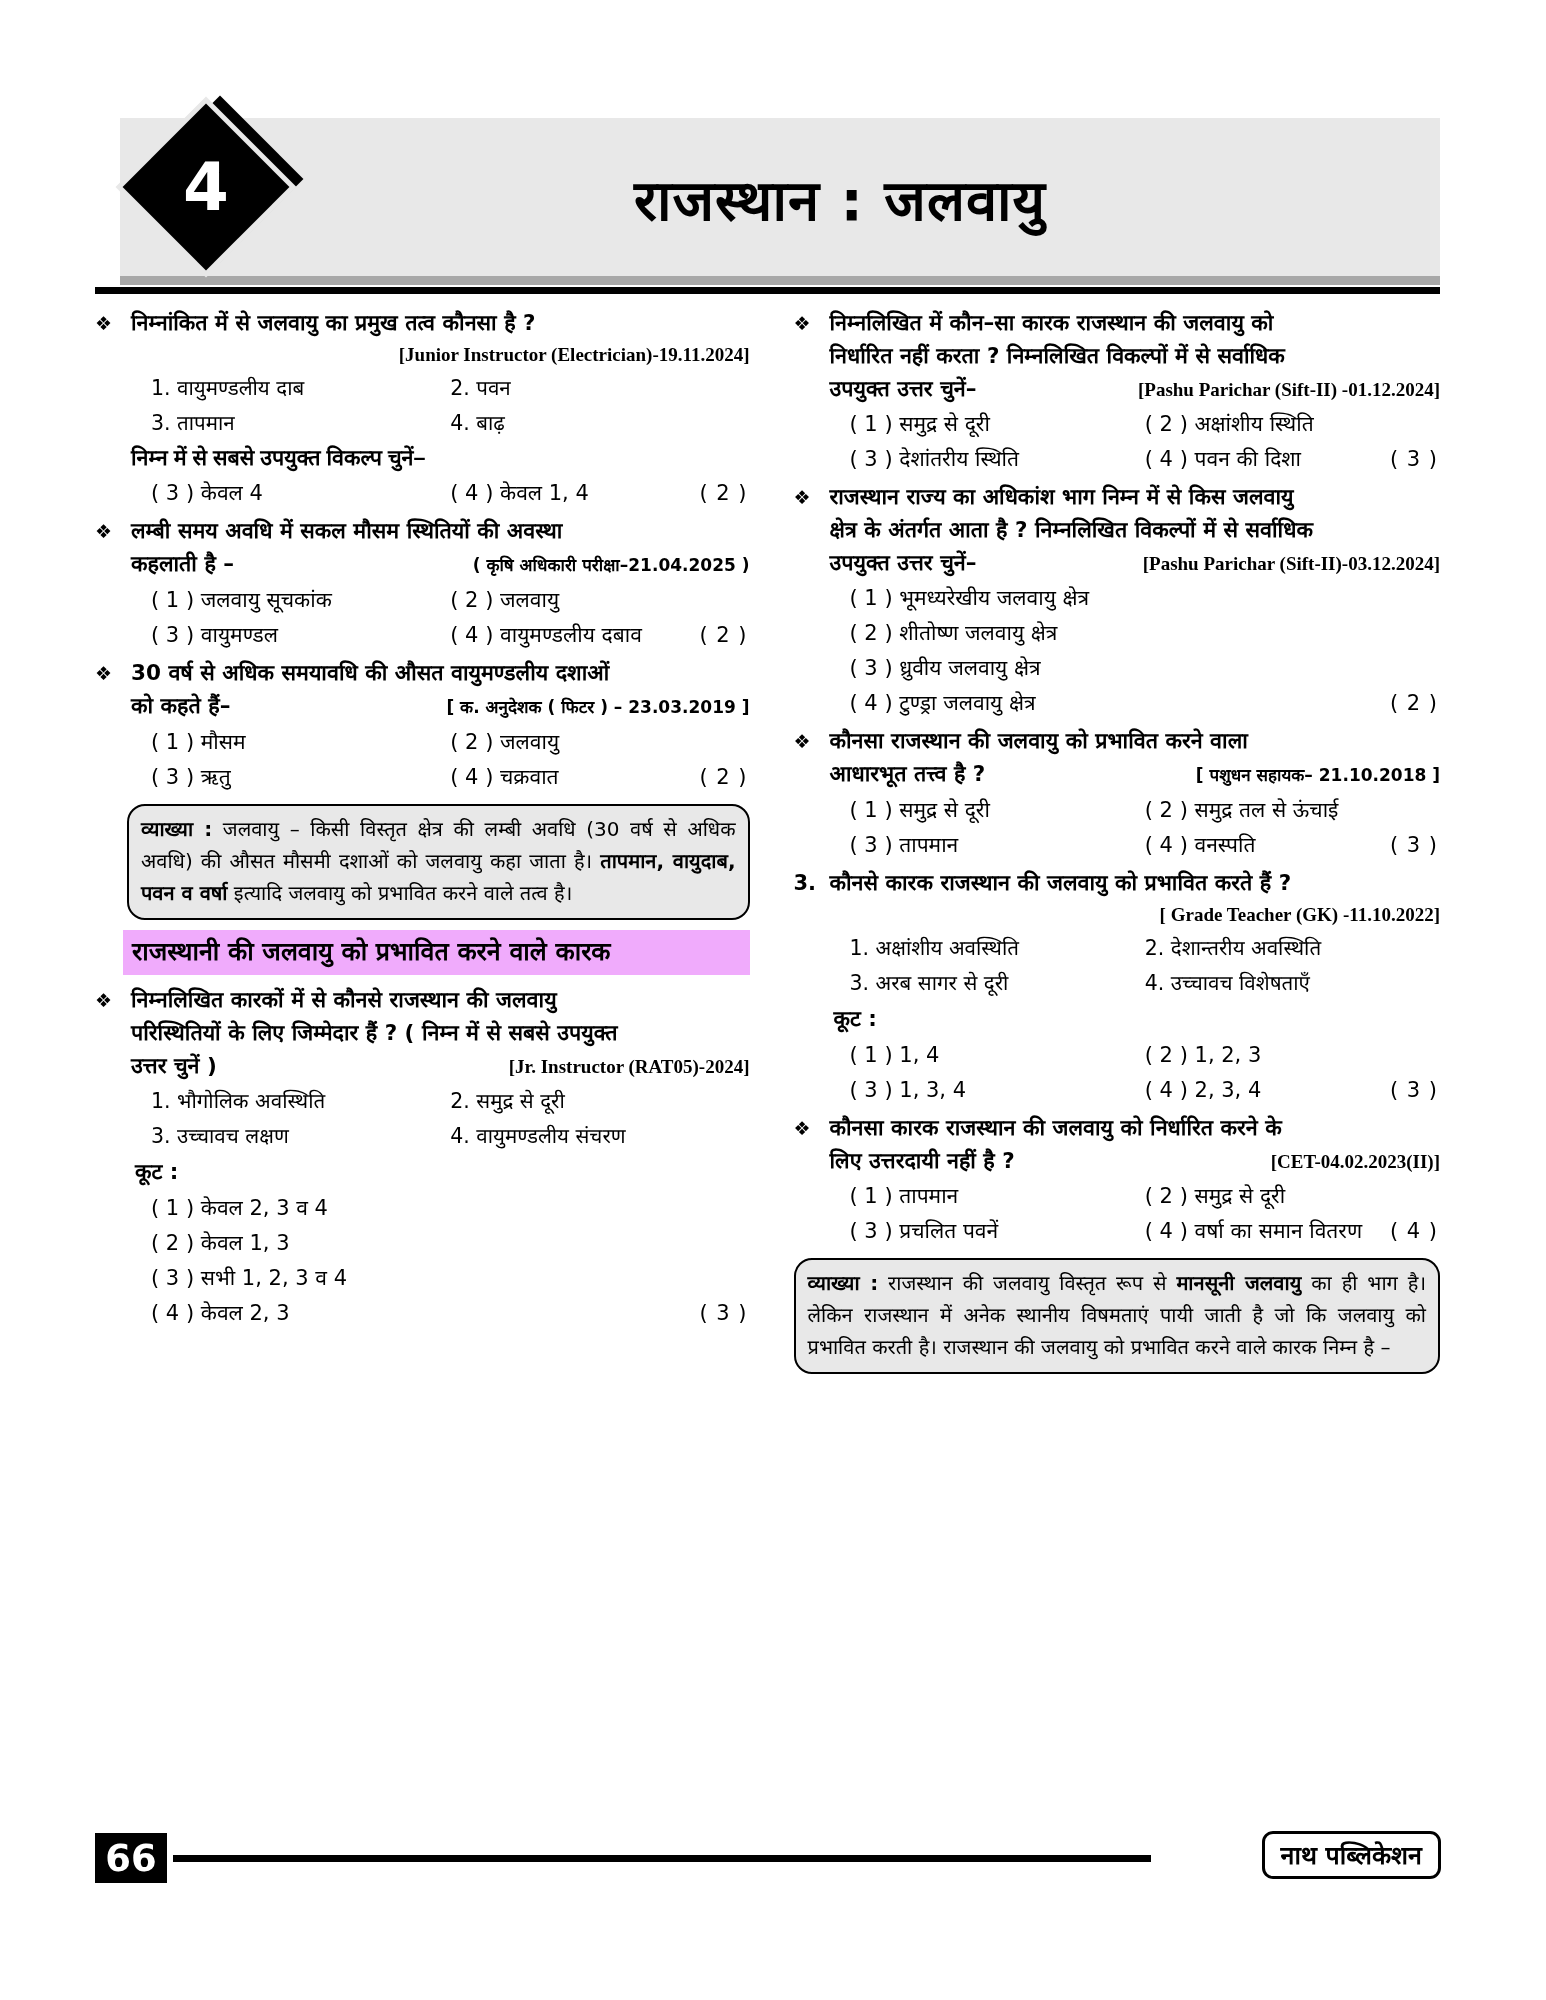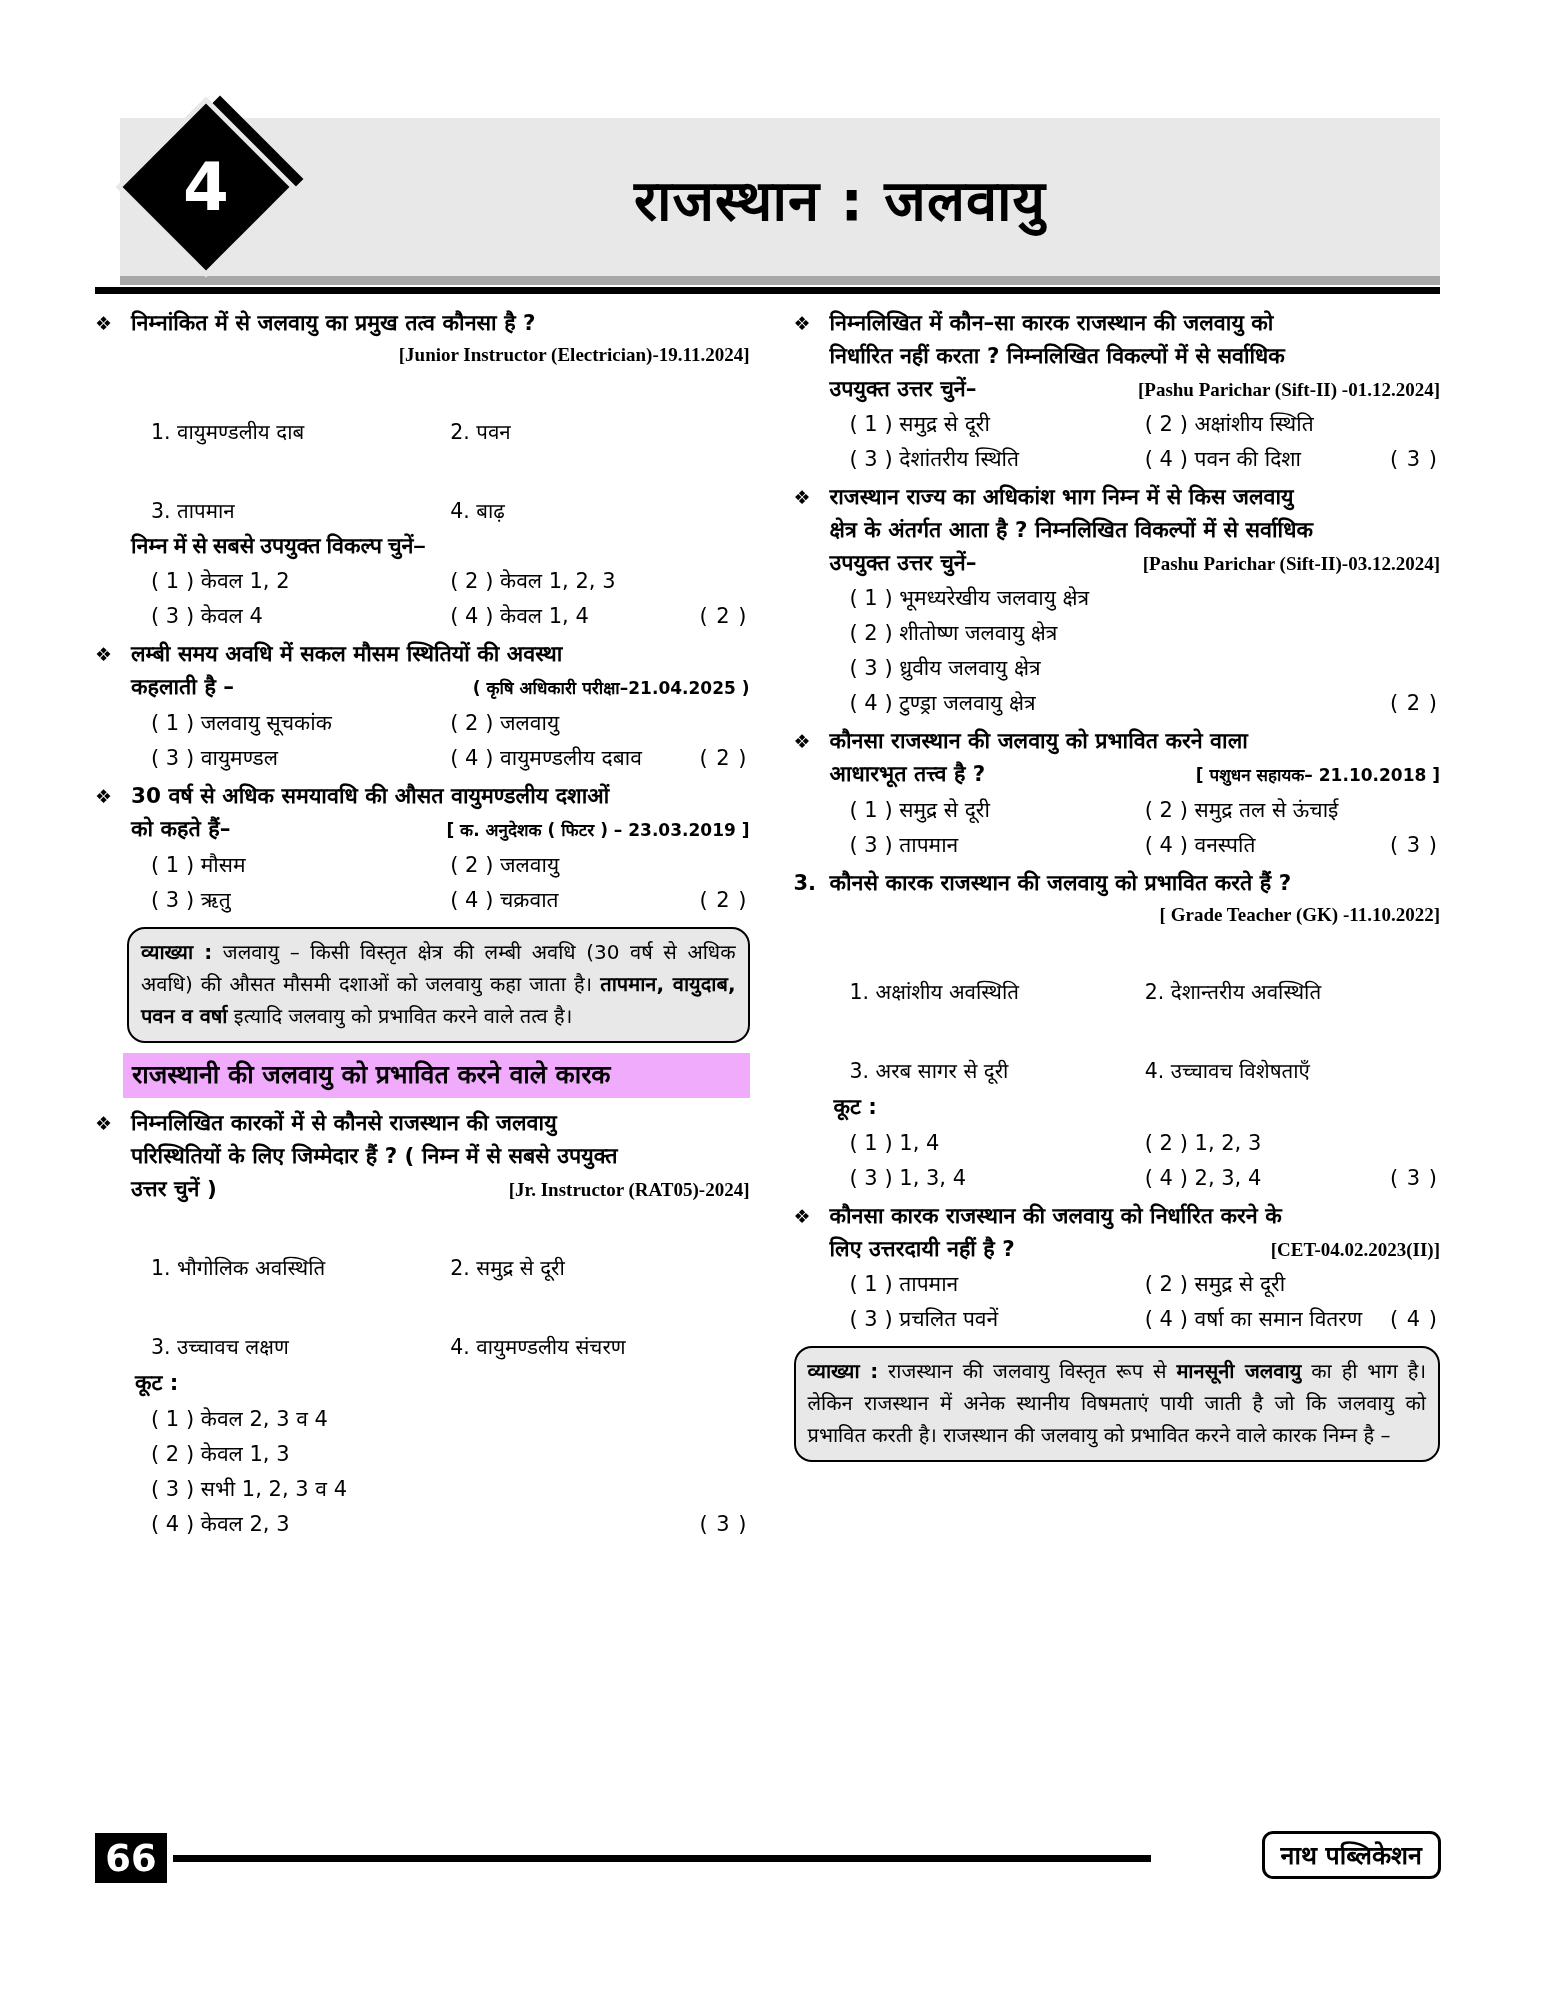--- a/index.html
+++ b/index.html
@@ -156,21 +156,21 @@
     font-weight:normal;
     letter-spacing:1px;
   }
   .numrow {
     display:flex;
     line-height:35px;
     font-family:"DejaVu Sans", sans-serif;
     font-size:20.5px;
     padding-left:20px;
   }
-  .numrow .n { width:50%; white-space:nowrap;margin-top:44px; }
+  .numrow .n { width:50%; white-space:nowrap; }
   .koot {
     font-family:"DejaVu Sans", sans-serif;
     font-weight:bold;
     font-size:21.5px;
     line-height:36px;
     padding-left:4px;
   }
   .subq {
     font-family:Liberation Sans, sans-serif;
     font-weight:bold;
@@ -271,24 +271,20 @@
               <div class="n">2. पवन</div>
             </div>
             <div class="numrow">
               <div class="n">3. तापमान</div>
               <div class="n">4. बाढ़</div>
             </div>
           </div>
           <div class="subq">निम्न में से सबसे उपयुक्त विकल्प चुनें–</div>
           <div class="opts">
             <div class="optrow">
-              <div class="o">( 1 ) केवल 1, 2</div>
-              <div class="o">( 2 ) केवल 1, 2, 3</div>
-            </div>
-            <div class="optrow">
               <div class="o">( 3 ) केवल 4</div>
               <div class="o">( 4 ) केवल 1, 4</div>
               <div class="ans">( 2 )</div>
             </div>
           </div>
         </div>
       </div>
 
       <div class="q">
         <div class="bullet">❖</div>

